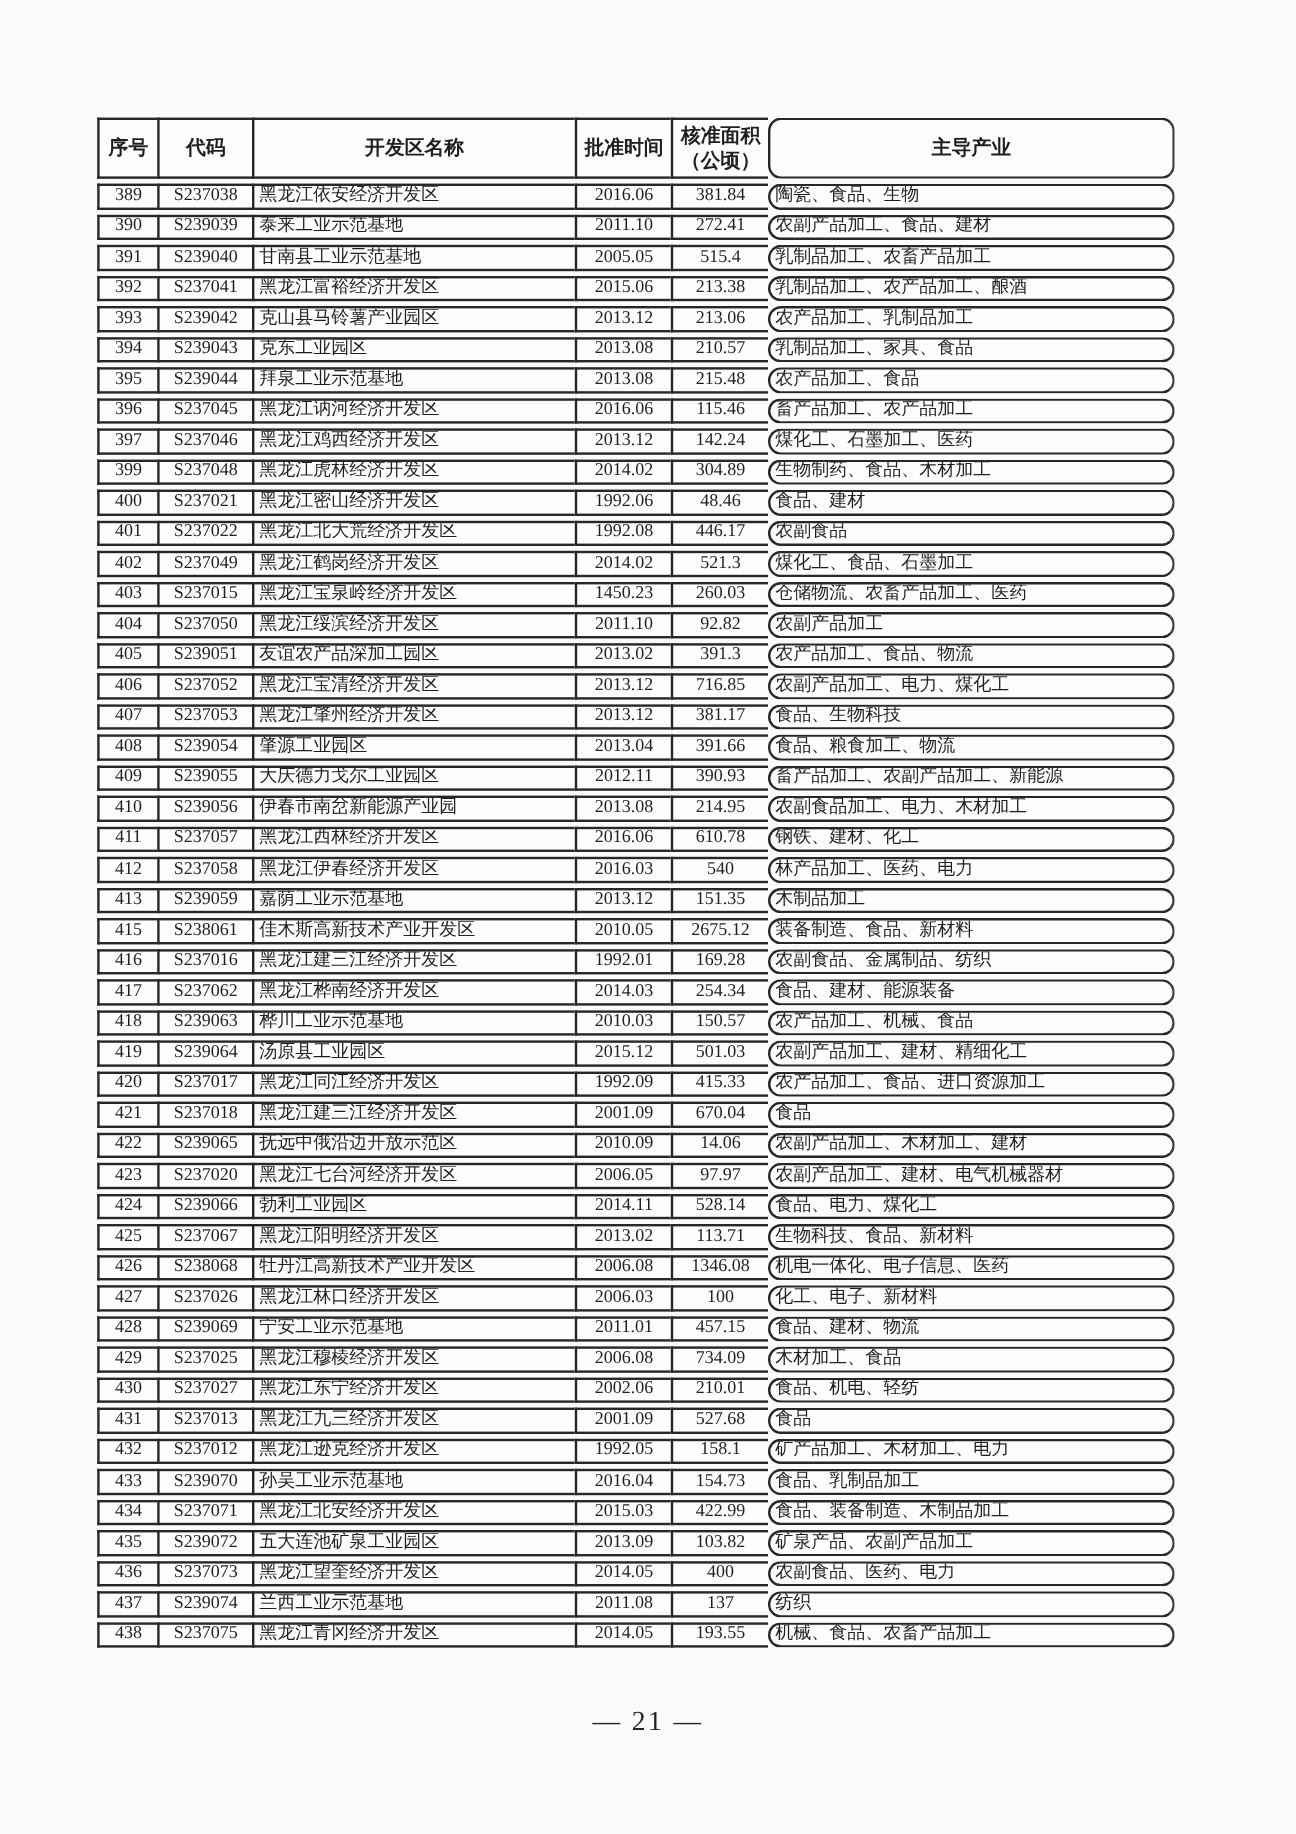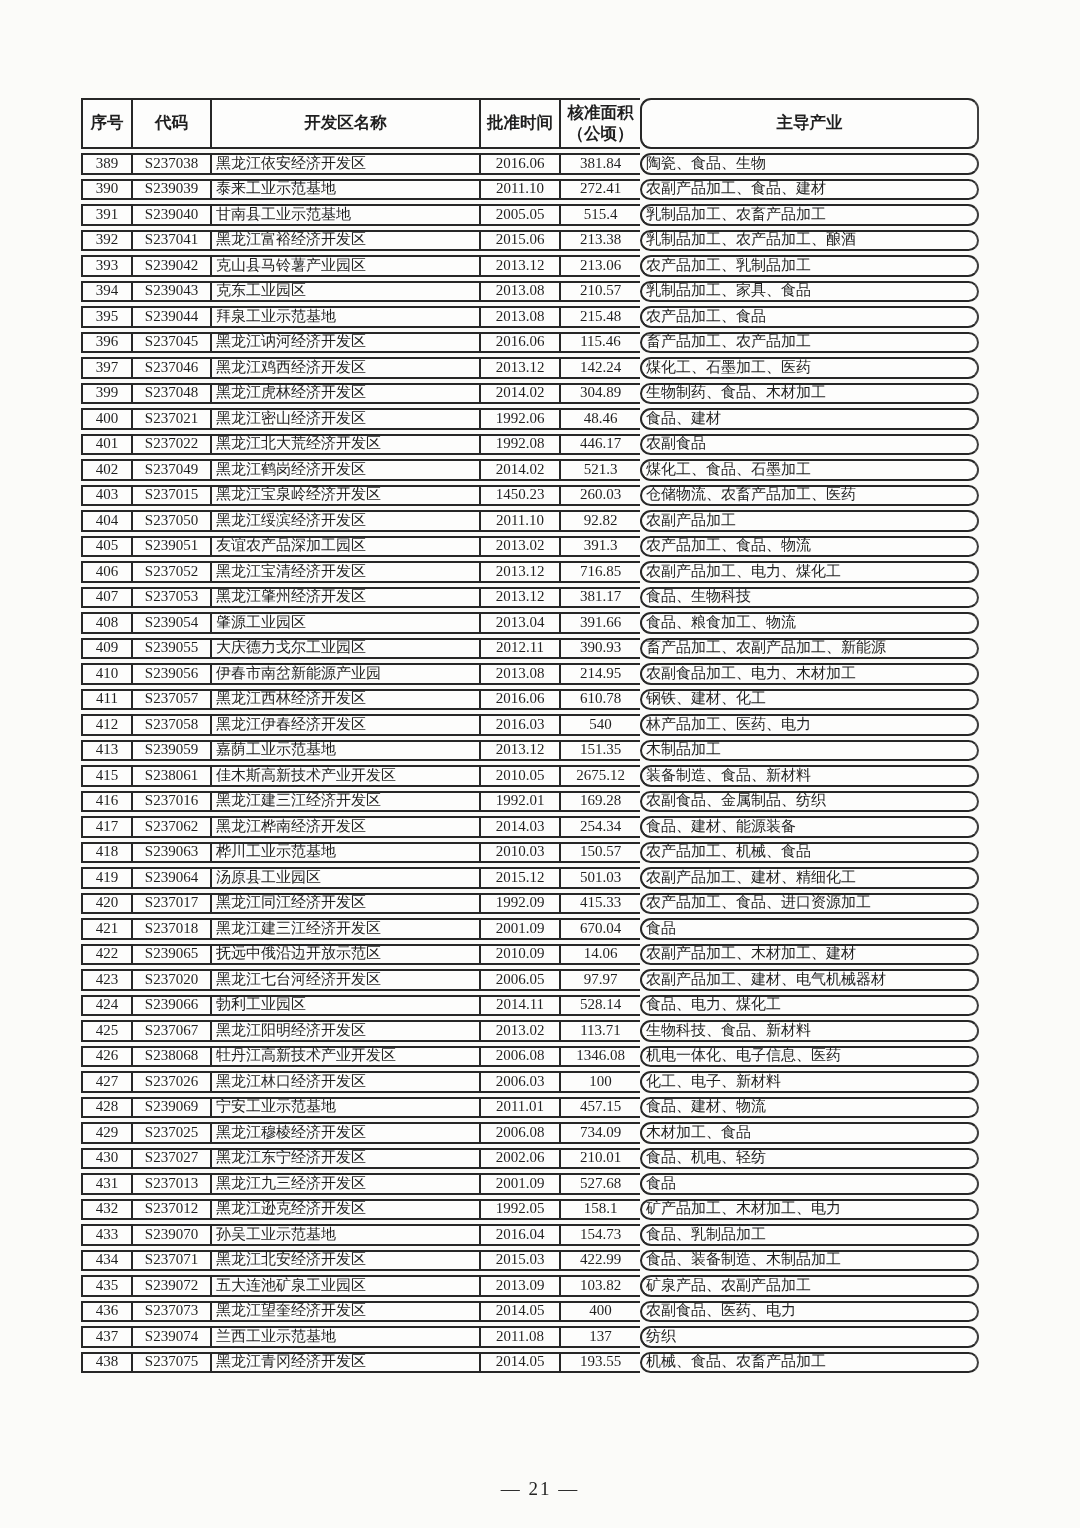--- a/index.html
+++ b/index.html
@@ -62,24 +62,24 @@
   td.c-seq, td.c-code, td.c-date, td.c-area {
     text-align: center;
   }
   td.c-name, td.c-industries {
     text-align: left;
     padding-left: 6px;
   }
   .page-footer {
     position: absolute;
     left: 0;
-    top: 1478px;
+    top: 1422px;
     width: 100%;
     text-align: center;
-    font-size: 19px;
+    font-size: 23px;
     letter-spacing: 2px;
     color: #242424;
   }
 </style>
 </head>
 <body>
 
 <div class="page">
 
   <table class="zones">

